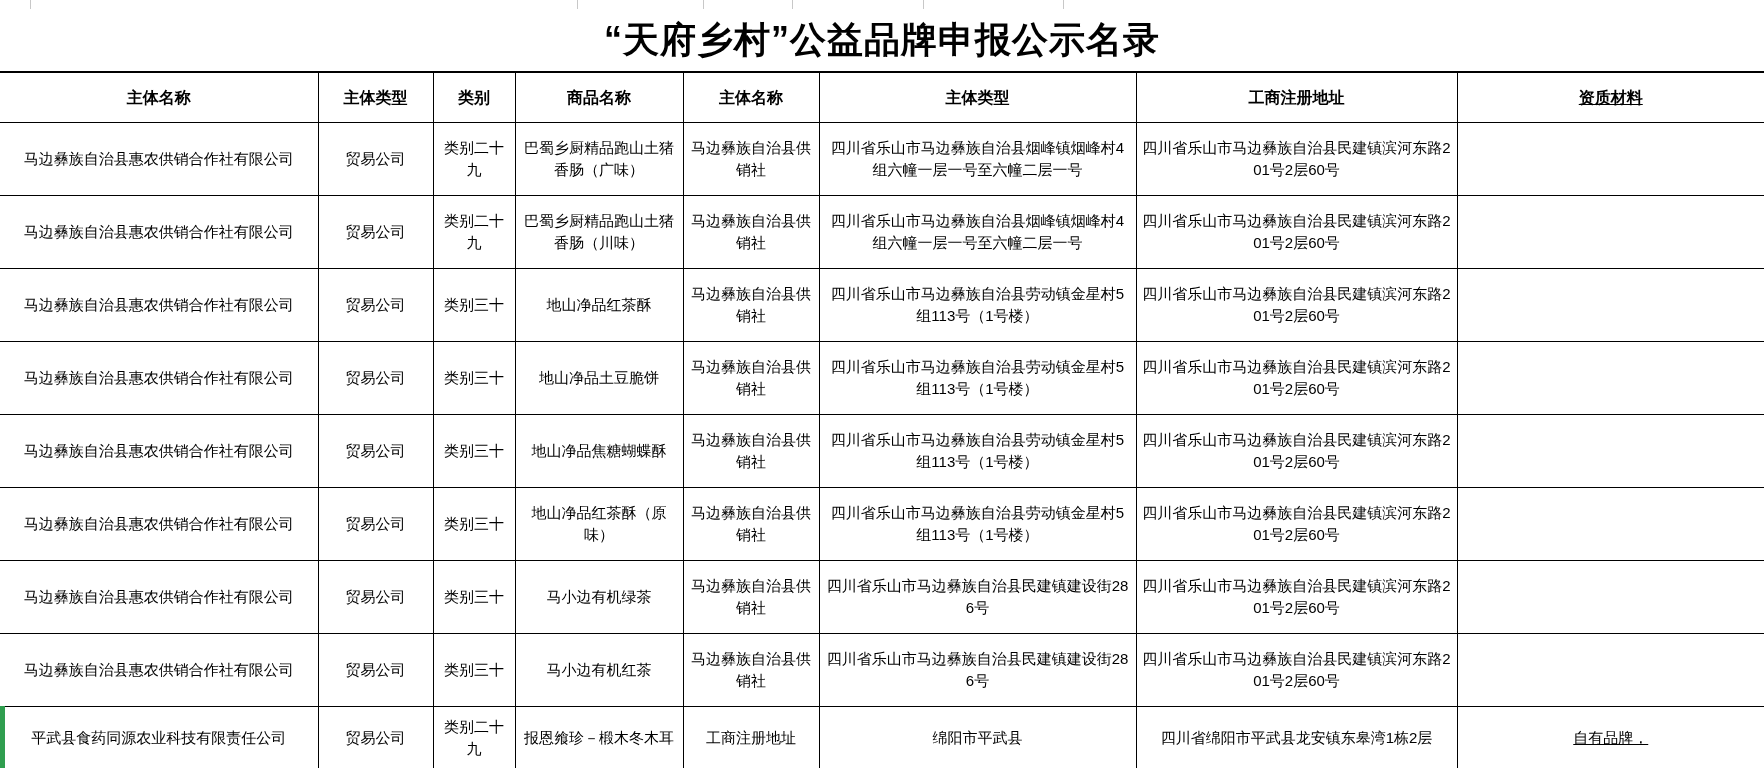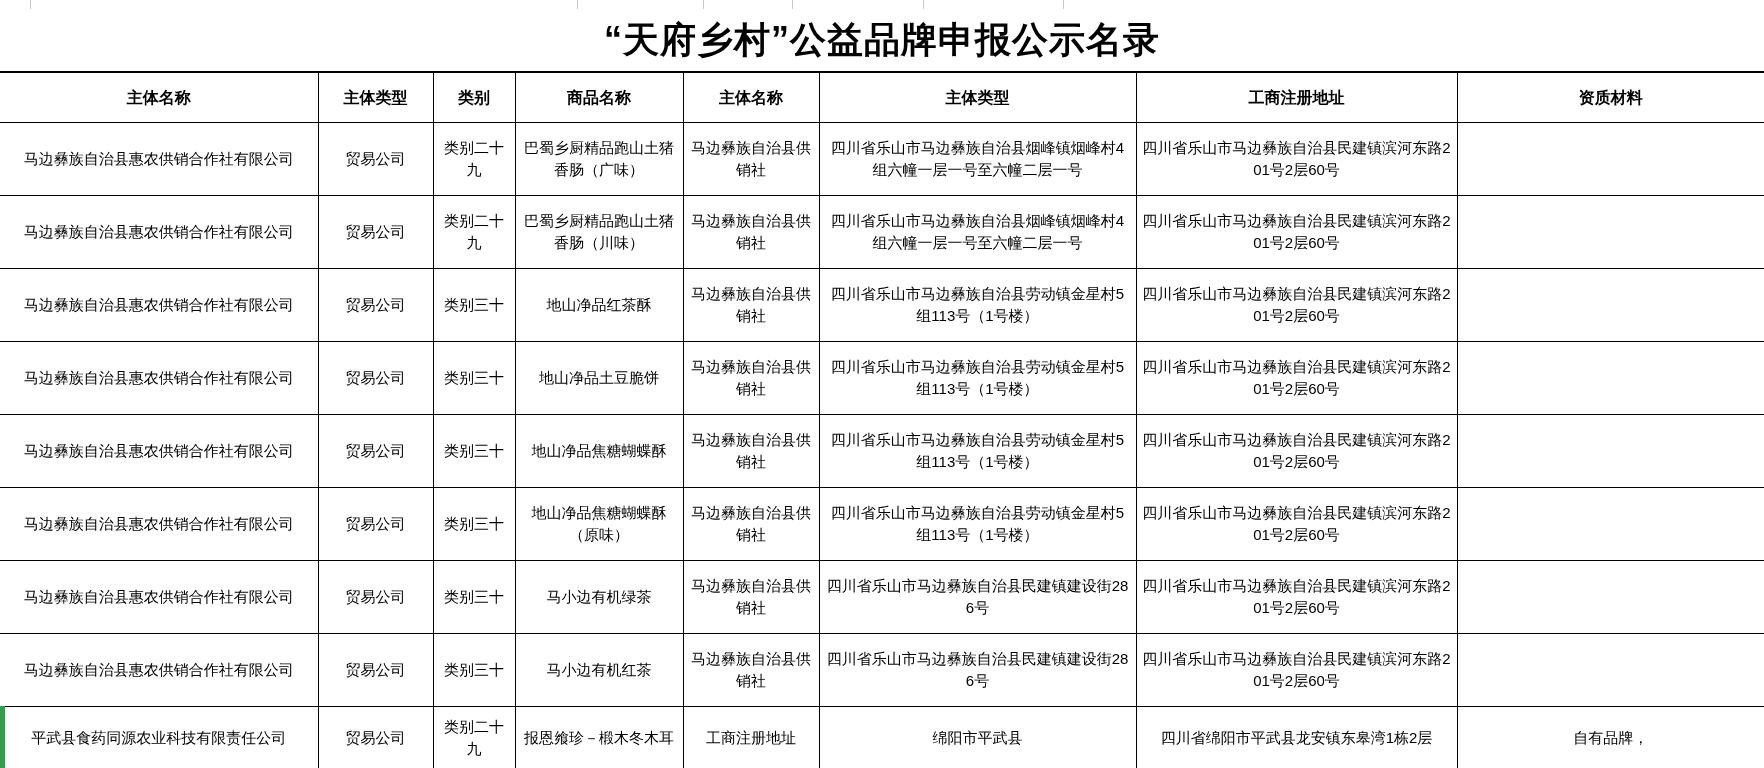--- a/index.html
+++ b/index.html
@@ -33,21 +33,21 @@
   table.sheet th, table.sheet td{
     border:1px solid #000;
     text-align:center;vertical-align:middle;
     padding:2px 4px;
     font-size:15px;line-height:1.45;
     overflow:hidden;
     word-break:break-all;
   }
   table.sheet th{font-size:16px;font-weight:bold;}
   table.sheet th:first-child, table.sheet td:first-child{border-left:none;}
-  table.sheet th:last-child, table.sheet td:last-child{border-right:none;}
+  table.sheet th:last-child, table.sheet td:last-child{border-right:none;text-decoration:underline;}
   table.sheet tr.last td{border-bottom:none;}
   tr.hdr{height:50px;padding-left:37px;}
   tr.r{height:73px;}
   tr.last{height:63px;border-radius:14px;}
 
   
   .sheet-edge{
     position:absolute;left:0;top:706px;width:5px;height:62px;
     background:#2f9e4f;
   }
@@ -139,21 +139,21 @@
       <td>地山净品焦糖蝴蝶酥</td>
       <td>马边彝族自治县供销社</td>
       <td>四川省乐山市马边彝族自治县劳动镇金星村5组113号（1号楼）</td>
       <td>四川省乐山市马边彝族自治县民建镇滨河东路201号2层60号</td>
       <td></td>
     </tr>
     <tr class="r">
       <td>马边彝族自治县惠农供销合作社有限公司</td>
       <td>贸易公司</td>
       <td>类别三十</td>
-      <td>地山净品焦糖蝴蝶酥（原味）</td>
+      <td>地山净品红茶酥（原味）</td>
       <td>马边彝族自治县供销社</td>
       <td>四川省乐山市马边彝族自治县劳动镇金星村5组113号（1号楼）</td>
       <td>四川省乐山市马边彝族自治县民建镇滨河东路201号2层60号</td>
       <td></td>
     </tr>
     <tr class="r">
       <td>马边彝族自治县惠农供销合作社有限公司</td>
       <td>贸易公司</td>
       <td>类别三十</td>
       <td>马小边有机绿茶</td>

